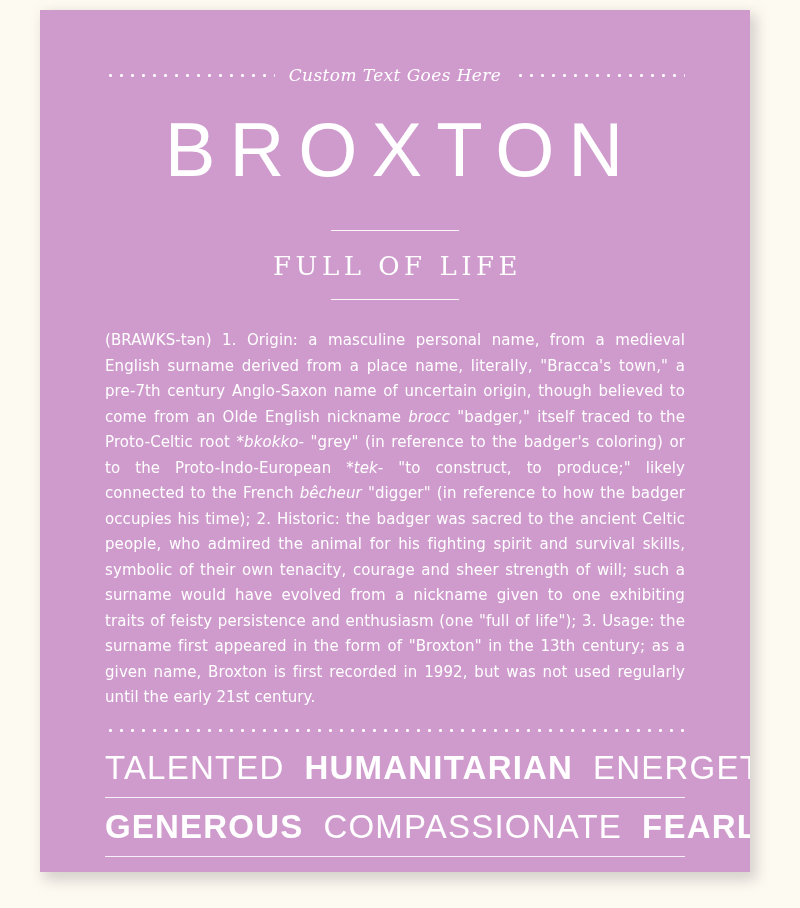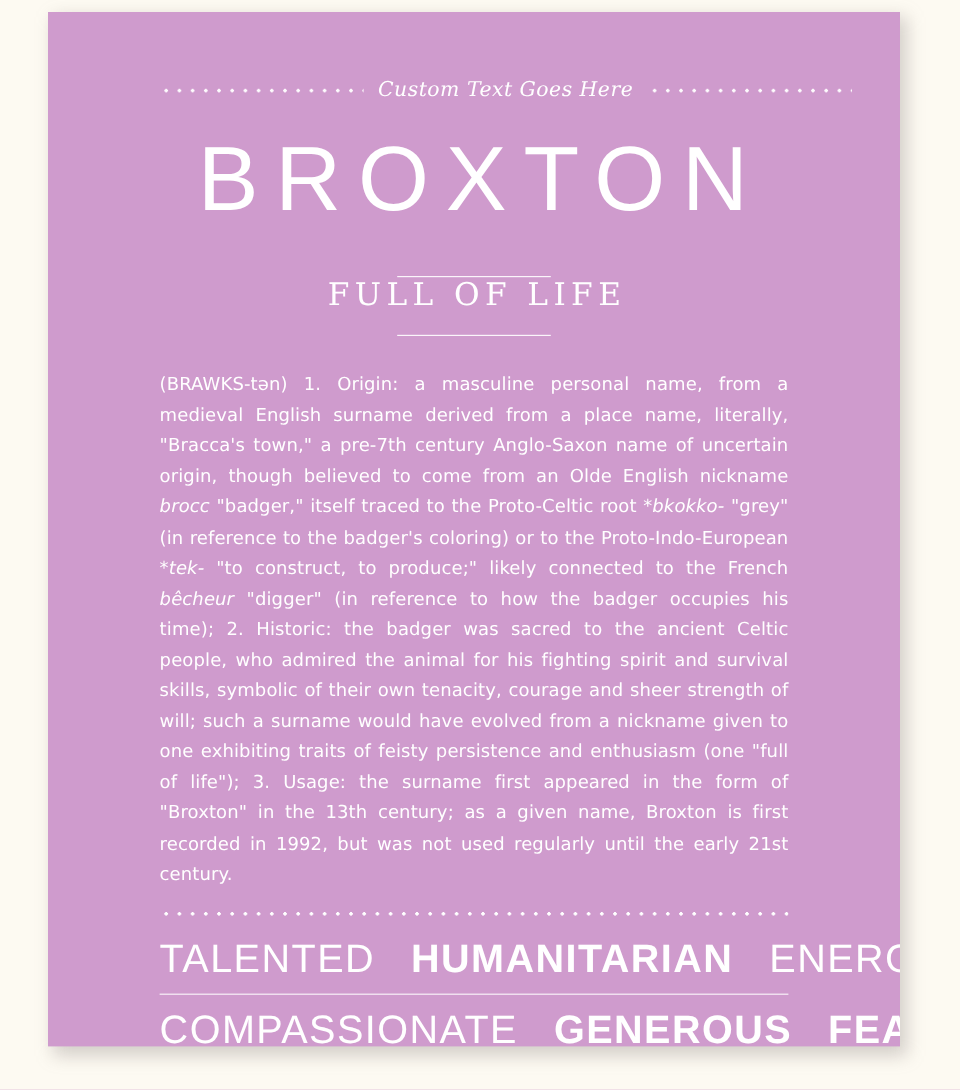--- a/index.html
+++ b/index.html
@@ -37,21 +37,21 @@
     background: #cf9bcd;
     color: #ffffff;
     overflow: hidden;
   }
   .inner {
     position: absolute;
     left: 0;
     top: 0;
     width: 710px;
     height: 862px;
-    padding: 0 93px;
+    padding: 0 65px;
     box-sizing: border-box;
   }
 
   
   .top-row {
     display: flex;
     align-items: center;
     justify-content: space-between;
     margin-top: 50px;
     height: 30px;
@@ -97,20 +97,21 @@
     width: 128px;
     height: 1px;
     background: #ffffff;
     opacity: 0.9;
   }
   .tagline {
     text-align: center;
     font-family: "DejaVu Serif", serif;
     font-size: 26px;
     letter-spacing: 4.5px;
+    margin-top: 20px;
     margin-left: 5px;
     text-transform: uppercase;
   }
 
   
   .body-text {
     margin-top: 28px;
     font-family: "DejaVu Sans", sans-serif;
     font-size: 15px;
     line-height: 25.5px;
@@ -148,21 +149,21 @@
     padding: 3px 0 3px 0;
   }
   .trait {
     font-family: "Liberation Sans", sans-serif;
     font-size: 33px;
     letter-spacing: 1.2px;
     text-transform: uppercase;
   }
   .trait.light { font-weight: 400; }
   .trait.bold  { font-weight: 700; }
-  .trait-row .trait + .trait { margin-left: 30px; }
+  .trait-row .trait + .trait { margin-left: 20px; }
 </style>
 </head>
 <body>
 
 <div class="canvas">
   <div class="poster-shadow"></div>
   <div class="poster">
     <div class="inner">
 
       <div class="top-row">
@@ -188,22 +189,22 @@
       <div class="dotted-divider"></div>
 
       <div class="traits-block">
         <div class="trait-row">
           <span class="trait light">TALENTED</span>
           <span class="trait bold">HUMANITARIAN</span>
           <span class="trait light">ENERGETIC</span>
         </div>
         <div class="solid-divider"></div>
         <div class="trait-row">
+          <span class="trait bold">GENEROUS</span>
           <span class="trait light">COMPASSIONATE</span>
-          <span class="trait bold">GENEROUS</span>
           <span class="trait bold">FEARLESS</span>
         </div>
         <div class="solid-divider"></div>
         <div class="trait-row">
           <span class="trait bold">OPTIMISTIC</span>
           <span class="trait light">INTELLIGENT</span>
           <span class="trait light">HONORABLE</span>
         </div>
       </div>
 

